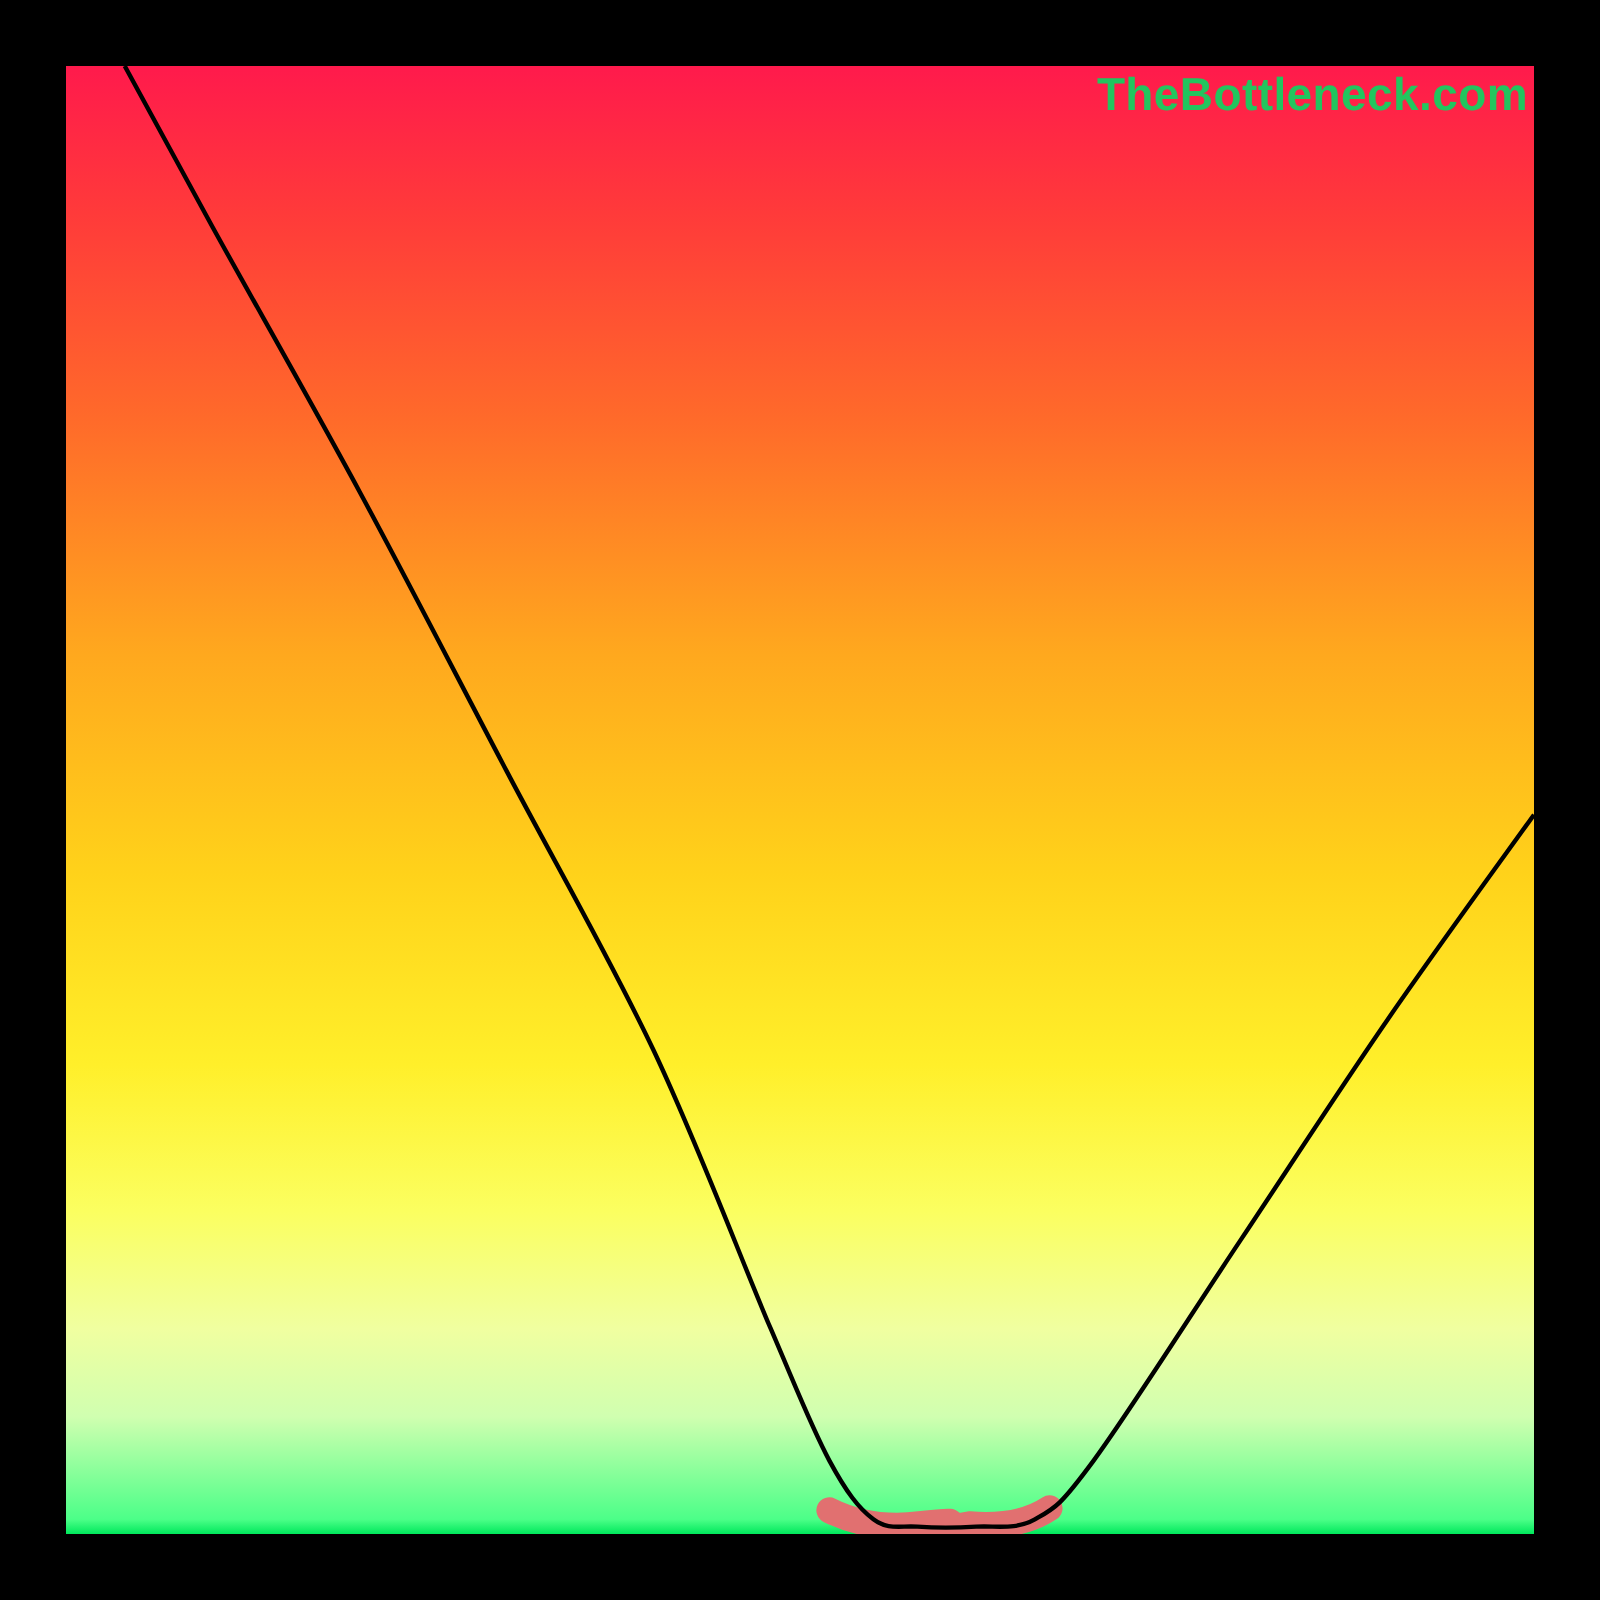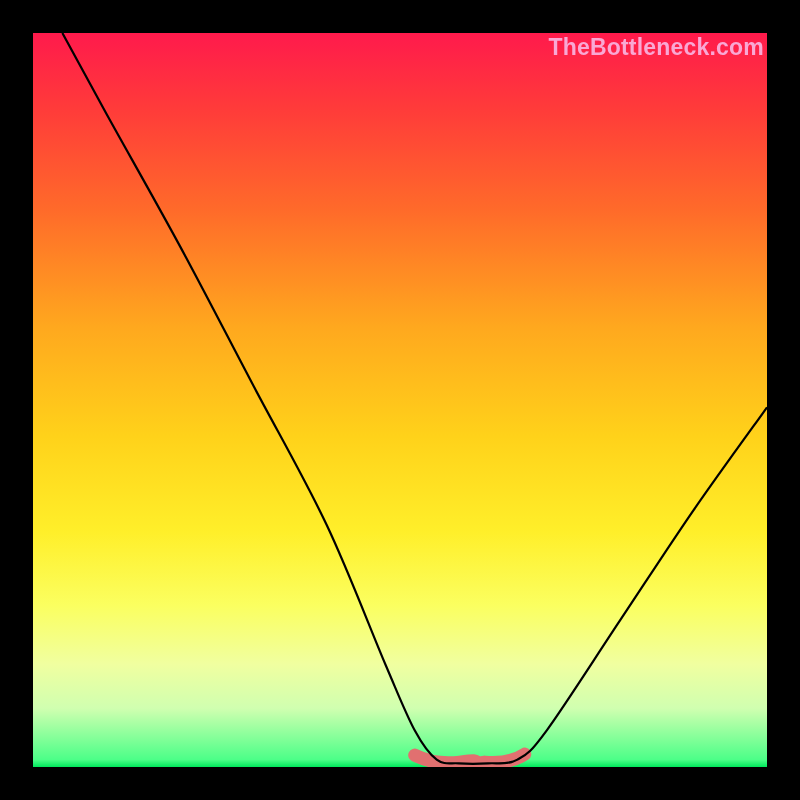--- a/index.html
+++ b/index.html
@@ -31,21 +31,21 @@
     );
     overflow: hidden;
   }
   .watermark {
     position: absolute;
     top: 34px;
     right: 36px;
     font-family: Arial, Helvetica, sans-serif;
     font-size: 23px;
     font-weight: bold;
-    color: #f9a8d4;
+    color: #22c55e;
     letter-spacing: 0.2px;
     z-index: 5;
   }
   svg.curves {
     position: absolute;
     left: 0; top: 0;
     width: 734px;
     height: 734px;
     z-index: 2;
   }

